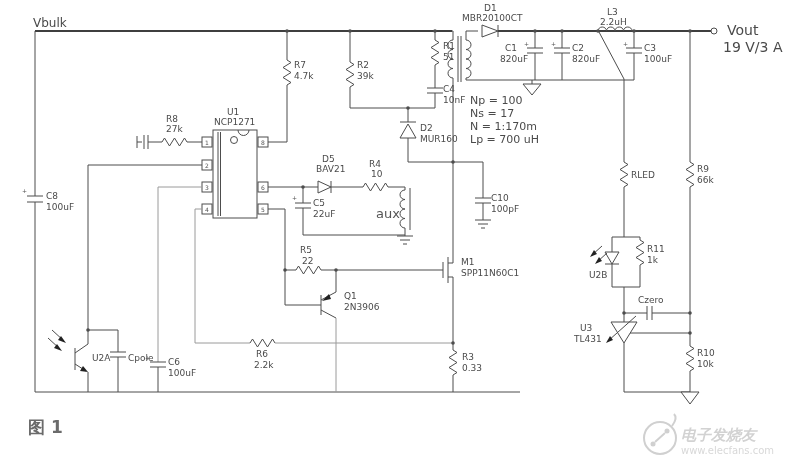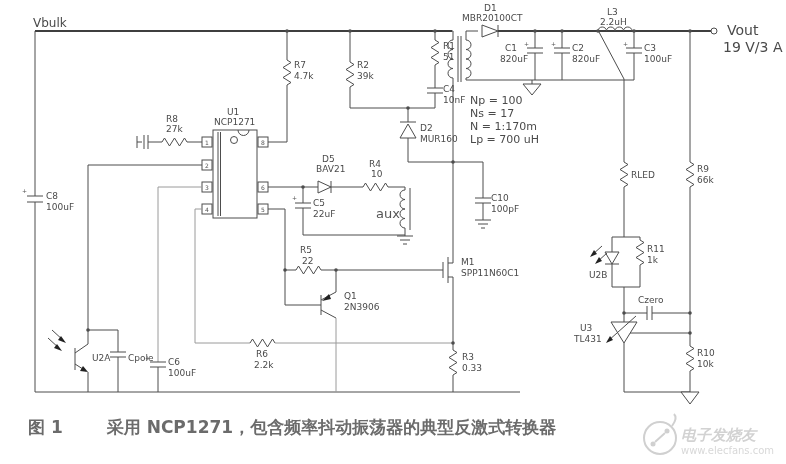--- a/index.html
+++ b/index.html
@@ -359,15 +359,14 @@
     <circle cx="667" cy="431" r="2.5" fill="#d0d0d0"></circle>
     <path class="wm" d="M655,442 L665,433"></path>
     <path class="wm" d="M672,426 q6,-8 2,-12"></path>
     <text class="wmt" x="681" y="440">电子发烧友</text>
     <text class="wmu" x="681" y="454">www.elecfans.com</text>
   </g>
 </svg>
 
 <div id="caption">
   <span>图 1</span>
-  <span>采用 NCP1271，包含频率抖动振荡器的典型反激式转换器</span>
 </div>
 </div>
 
 </body></html>

